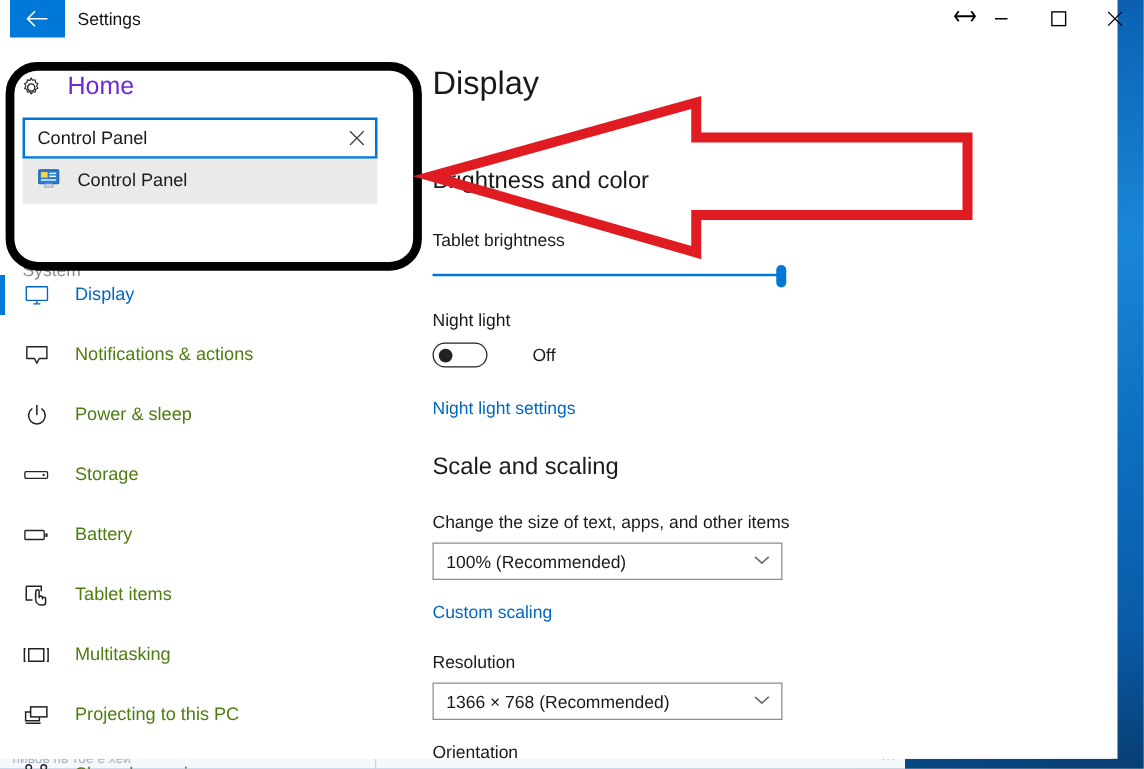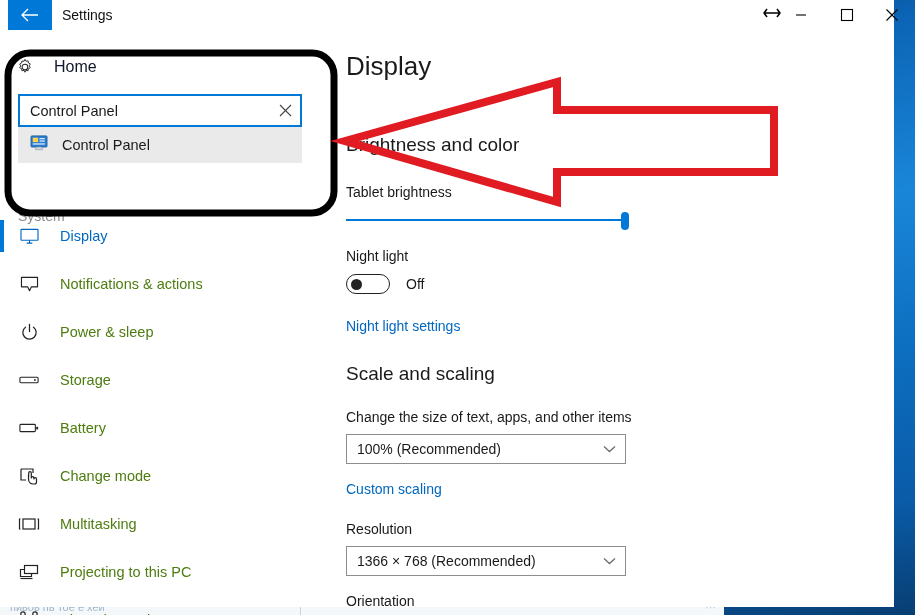--- a/index.html
+++ b/index.html
@@ -76,21 +76,21 @@
   
   #sidebar {
     position: absolute; left: 0; top: 36px; width: 330px; height: 571px;
     background: #ffffff;
   }
   #home-row {
     position: absolute; left: 14px; top: 22px;
     display: flex; align-items: center; gap: 18px;
     cursor: pointer;
   }
-  #home-row .label { font-size: 16px; color: #0f172a; }
+  #home-row .label { font-size: 20px; color: #6d28d9; }
 
   
   #search-wrap {
     position: absolute; left: 18px; top: 58px; width: 284px; height: 33px;
   }
   #search-box {
     position: absolute; inset: 0;
     border: 2px solid #0078d7; background: #fff;
     display: flex; align-items: center;
   }
@@ -168,21 +168,21 @@
     position: absolute; left: 0; top: 11px; width: 280px; height: 2px;
     background: #0078d7;
   }
   #bs-thumb {
     position: absolute; left: 275px; top: 4px; width: 8px; height: 18px;
     background: #0078d7; border-radius: 4px;
   }
   
   #night-toggle-row {
     position: absolute; left: 16px; top: 198px;
-    display: flex; align-items: center; gap: 16px;
+    display: flex; align-items: center; gap: 36px;
   }
   #night-toggle {
     width: 44px; height: 20px; border: 1.6px solid #222;
     border-radius: 10px; background: #fff;
     display: flex; align-items: center; cursor: pointer;
   }
   #night-knob {
     width: 11px; height: 11px; border-radius: 50%;
     background: #222; margin-left: 4px;
   }
@@ -337,21 +337,21 @@
         <span class="nlabel">Battery</span>
       </div>
 
       <div class="nav-item">
         <span class="nav-icon">
           <svg width="20" height="19" viewBox="0 0 20 19">
             <path d="M2 2 h12 v4 M2 2 v11 h5" fill="none" stroke="#222" stroke-width="1.2"></path>
             <path d="M9.5 7.5 v4.5 M9.5 12 c0 3 2 5 4.5 5 h1.5 a2 2 0 002-2 v-3 a1.3 1.3 0 00-2.6 0 v-1 a1.3 1.3 0 00-2.6 0 v-5 a1.3 1.3 0 00-2.6 0 z" fill="none" stroke="#222" stroke-width="1.2" stroke-linejoin="round"></path>
           </svg>
         </span>
-        <span class="nlabel">Change mode</span>
+        <span class="nlabel">Tablet items</span>
       </div>
 
       <div class="nav-item">
         <span class="nav-icon">
           <svg width="22" height="14" viewBox="0 0 22 14">
             <rect x="5" y="2" width="12" height="10" fill="none" stroke="#222" stroke-width="1.2"></rect>
             <path d="M2.5 2 h-1 v10 h1 M19.5 2 h1 v10 h-1" fill="none" stroke="#222" stroke-width="1.2"></path>
           </svg>
         </span>
         <span class="nlabel">Multitasking</span>

